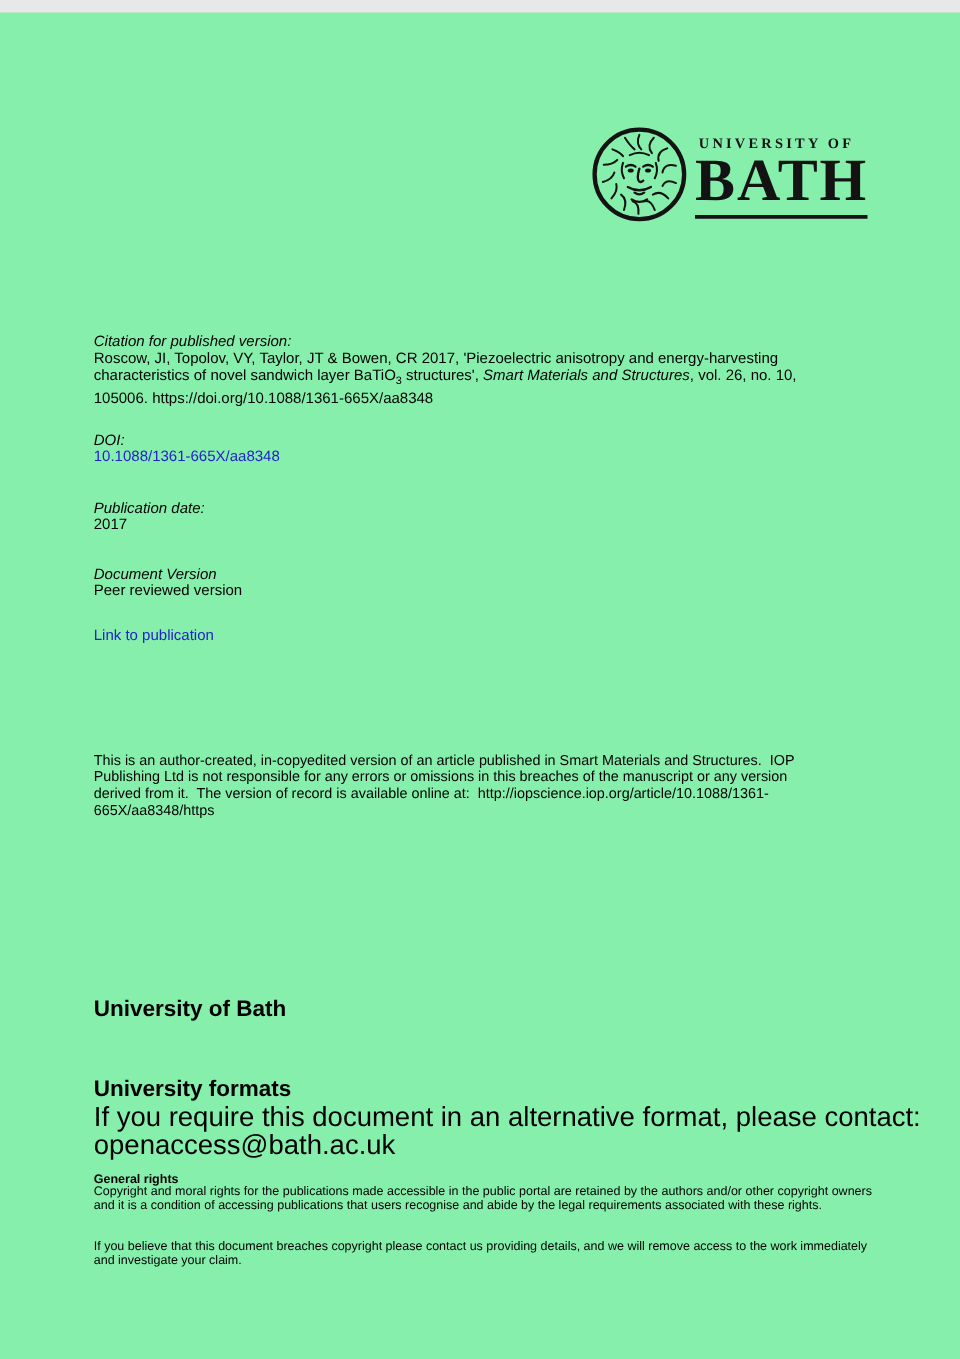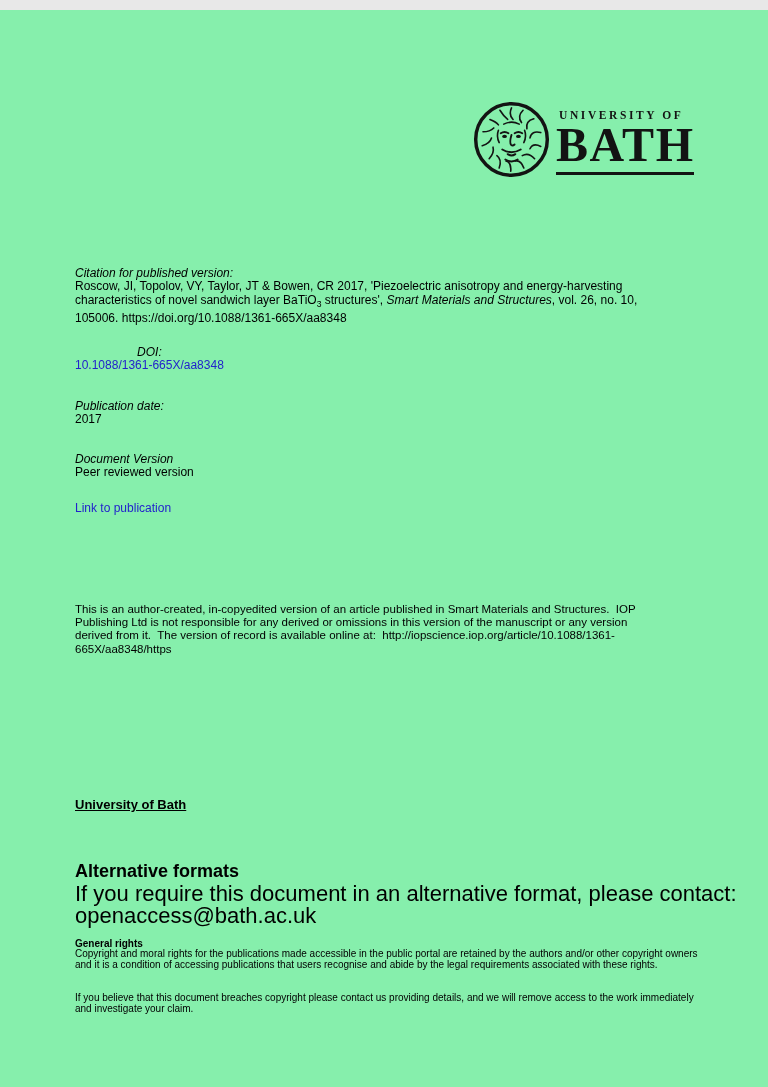--- a/index.html
+++ b/index.html
@@ -29,21 +29,21 @@
     font-weight: 700; font-size: 48px; line-height: 1.0; letter-spacing: 1.5px;
     color: #131313; white-space: nowrap;
     border-bottom: 3px solid #131313; padding-bottom: 3px;
   }
 
   
   .small-block { font-size: 12px; line-height: 13.4px; }
   .italic { font-style: italic; }
   .blue-link { color: #2222cc; text-decoration: none; cursor: pointer; }
   .disclaimer { font-size: 11.5px; line-height: 13.2px; }
-  .uni-heading { font-weight: bold; font-size: 13px; text-decoration: underline; }
+  .uni-heading { font-weight: bold; font-size: 18px; }
   .alt-heading { font-weight: bold; font-size: 18px; line-height: 22.5px; }
   .alt-body { font-size: 22px; line-height: 22.5px; }
   .fineprint-heading { font-weight: bold; font-size: 10px; line-height: 11px; }
   .fineprint { font-size: 10px; line-height: 10.9px; }
   .download { font-size: 11.5px; }
   sub.chem { font-size: 0.72em; vertical-align: sub; }
 </style>
 </head>
 <body>
 
@@ -88,48 +88,48 @@
     </div>
   </div>
 
   <div class="abs small-block" style="top: 257px;">
     <div class="line italic">Citation for published version:</div>
     <div class="line">Roscow, JI, Topolov, VY, Taylor, JT &amp; Bowen, CR 2017, 'Piezoelectric anisotropy and energy-harvesting</div>
     <div class="line"><span>characteristics of novel sandwich layer BaTiO</span><sub class="chem">3</sub><span> structures', </span><span class="italic">Smart Materials and Structures</span><span>, vol. 26, no. 10,</span></div>
     <div class="line">105006. https://doi.org/10.1088/1361-665X/aa8348</div>
   </div>
 
-  <div class="abs small-block" style="top: 336px; text-align: center;">
+  <div class="abs small-block" style="top: 336px;">
     <div class="line italic">DOI:</div>
     <a class="line blue-link">10.1088/1361-665X/aa8348</a>
   </div>
 
   <div class="abs small-block" style="top: 390px;">
     <div class="line italic">Publication date:</div>
     <div class="line">2017</div>
   </div>
 
   <div class="abs small-block" style="top: 443px;">
     <div class="line italic">Document Version</div>
     <div class="line">Peer reviewed version</div>
   </div>
 
   <a class="abs small-block blue-link" style="top: 492px;">Link to publication</a>
 
   <div class="abs disclaimer" style="top: 593px;">
     <div class="line">This is an author-created, in-copyedited version of an article published in Smart Materials and Structures.  IOP</div>
-    <div class="line">Publishing Ltd is not responsible for any derived or omissions in this version of the manuscript or any version</div>
+    <div class="line">Publishing Ltd is not responsible for any errors or omissions in this breaches of the manuscript or any version</div>
     <div class="line">derived from it.  The version of record is available online at:  http://iopscience.iop.org/article/10.1088/1361-</div>
     <div class="line">665X/aa8348/https</div>
   </div>
 
   <div class="abs uni-heading" style="top: 787px;">University of Bath</div>
 
   <div class="abs" style="top: 850px;">
-    <div class="alt-heading line">Alternative formats</div>
+    <div class="alt-heading line">University formats</div>
     <div class="alt-body line">If you require this document in an alternative format, please contact:</div>
     <div class="alt-body line">openaccess@bath.ac.uk</div>
   </div>
 
   <div class="abs" style="top: 928px;">
     <div class="fineprint-heading line">General rights</div>
     <div class="fineprint line">Copyright and moral rights for the publications made accessible in the public portal are retained by the authors and/or other copyright owners</div>
     <div class="fineprint line">and it is a condition of accessing publications that users recognise and abide by the legal requirements associated with these rights.</div>
   </div>
 

